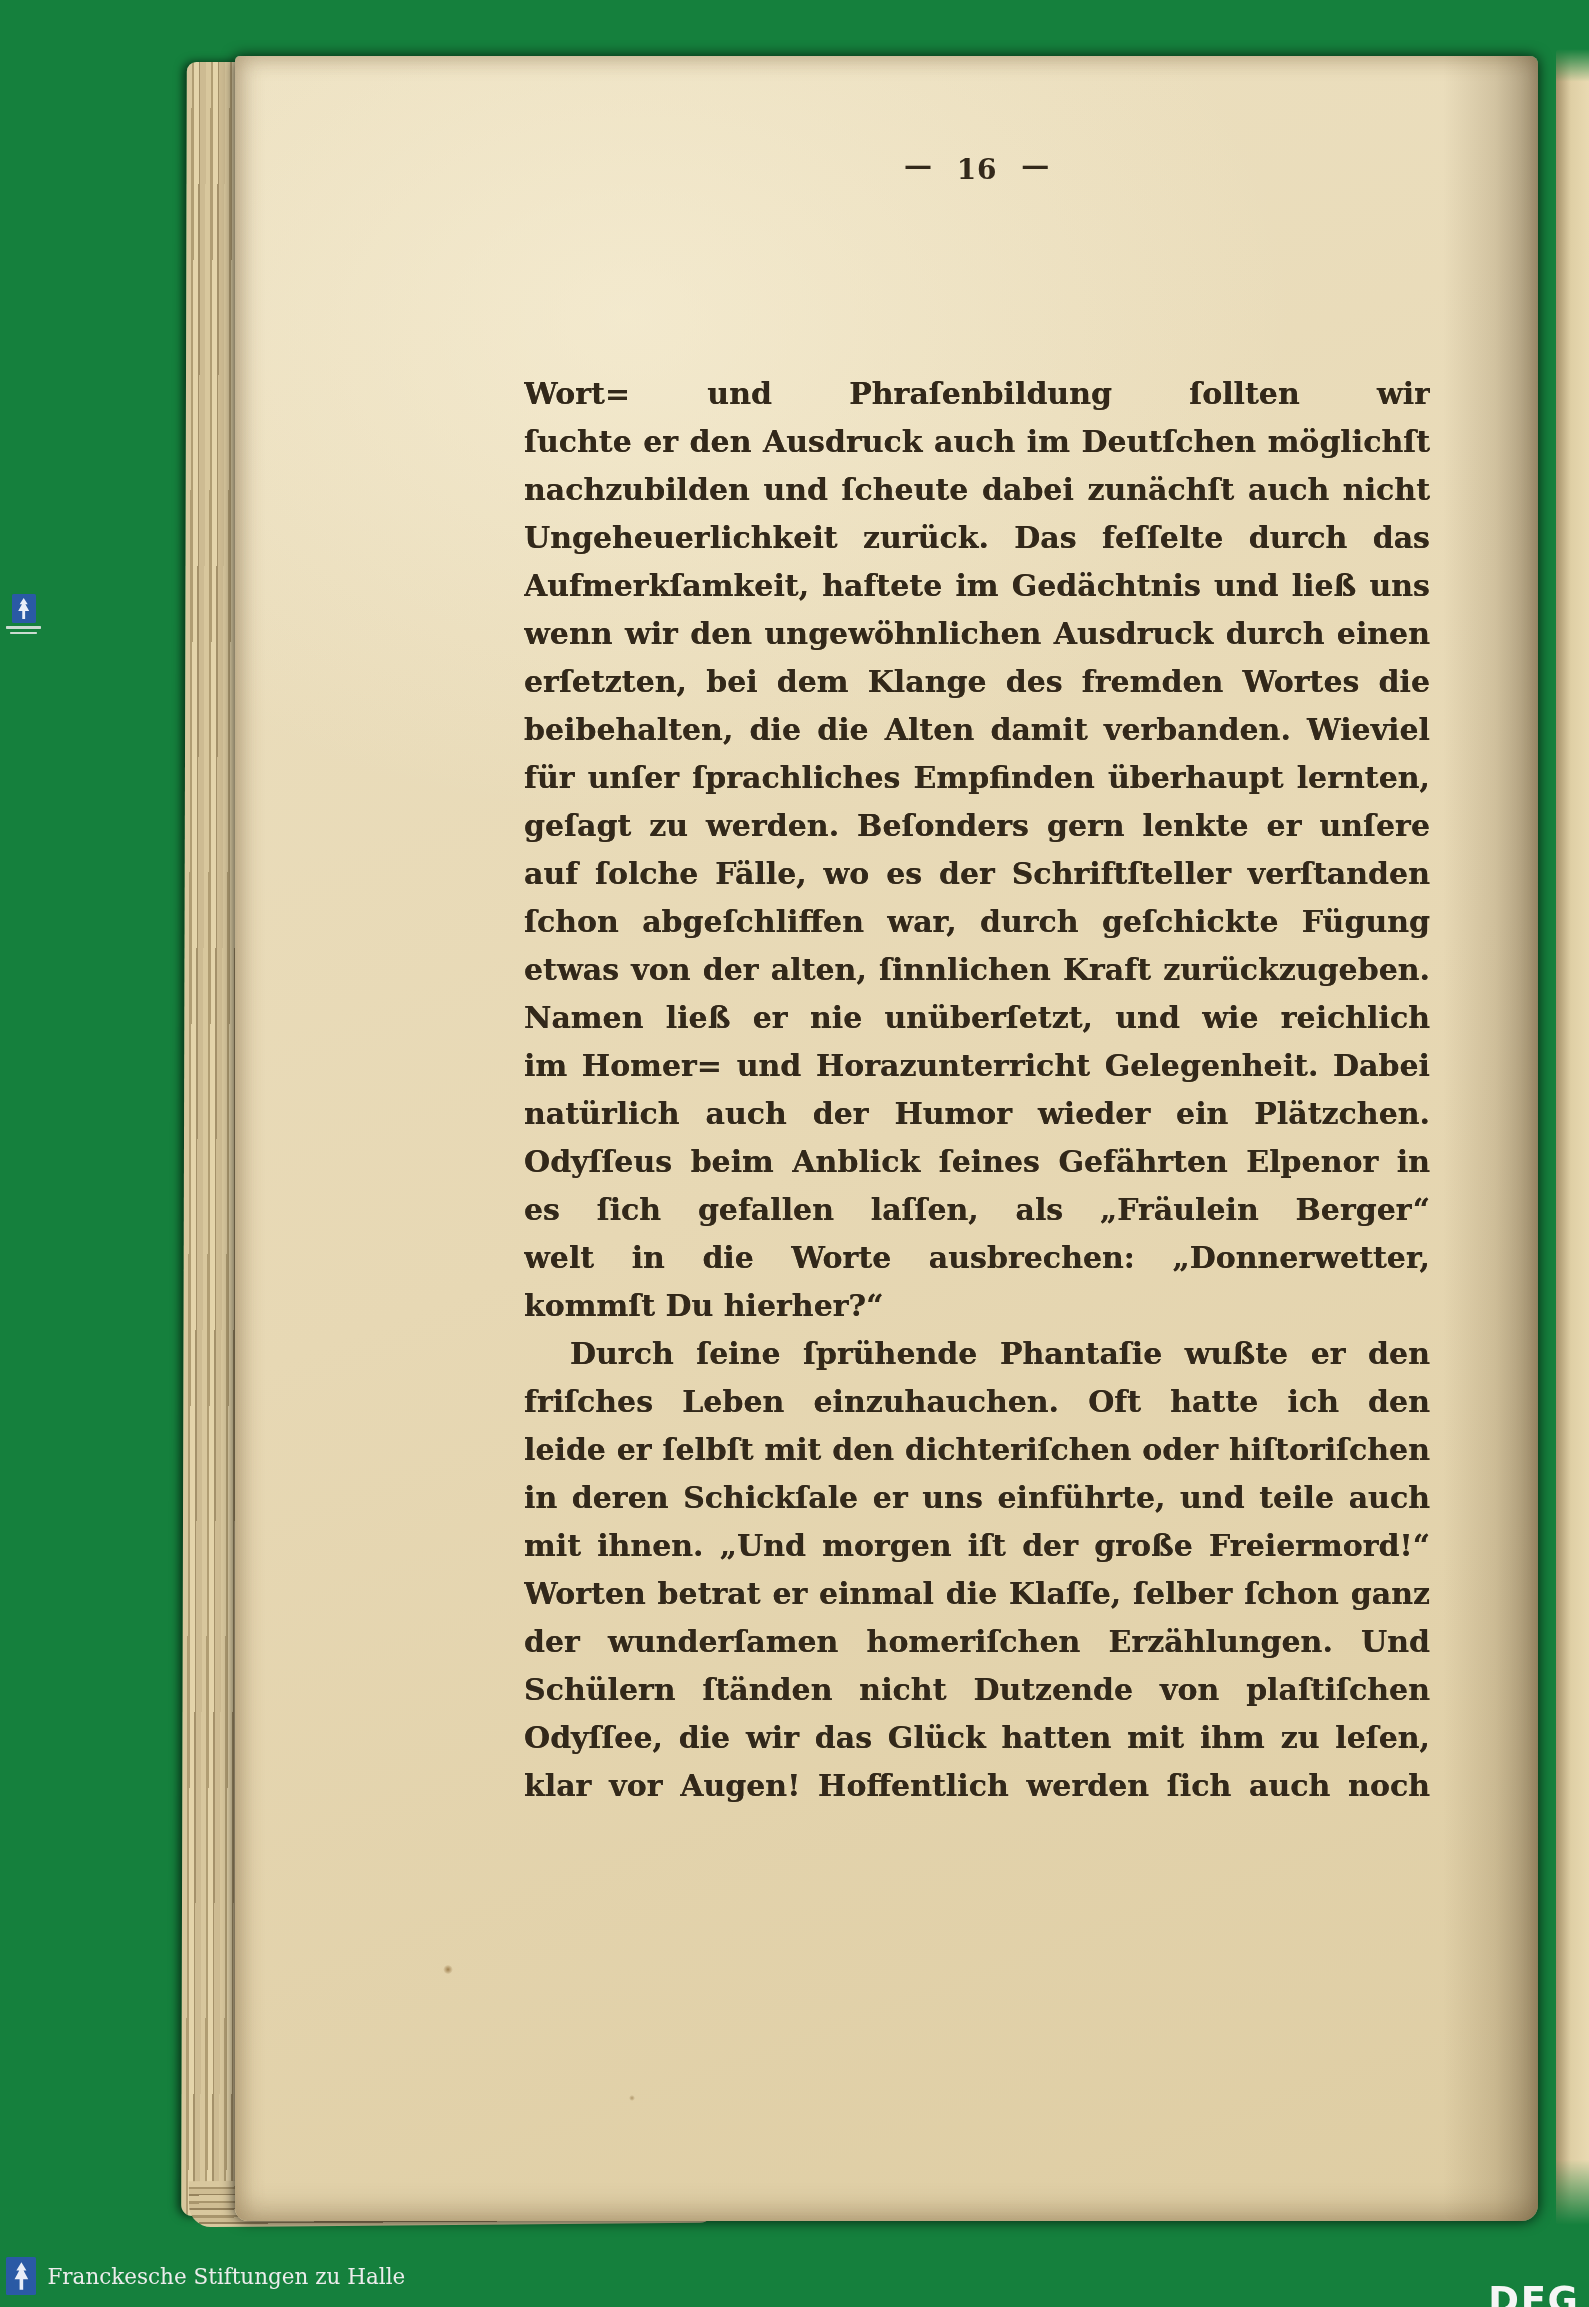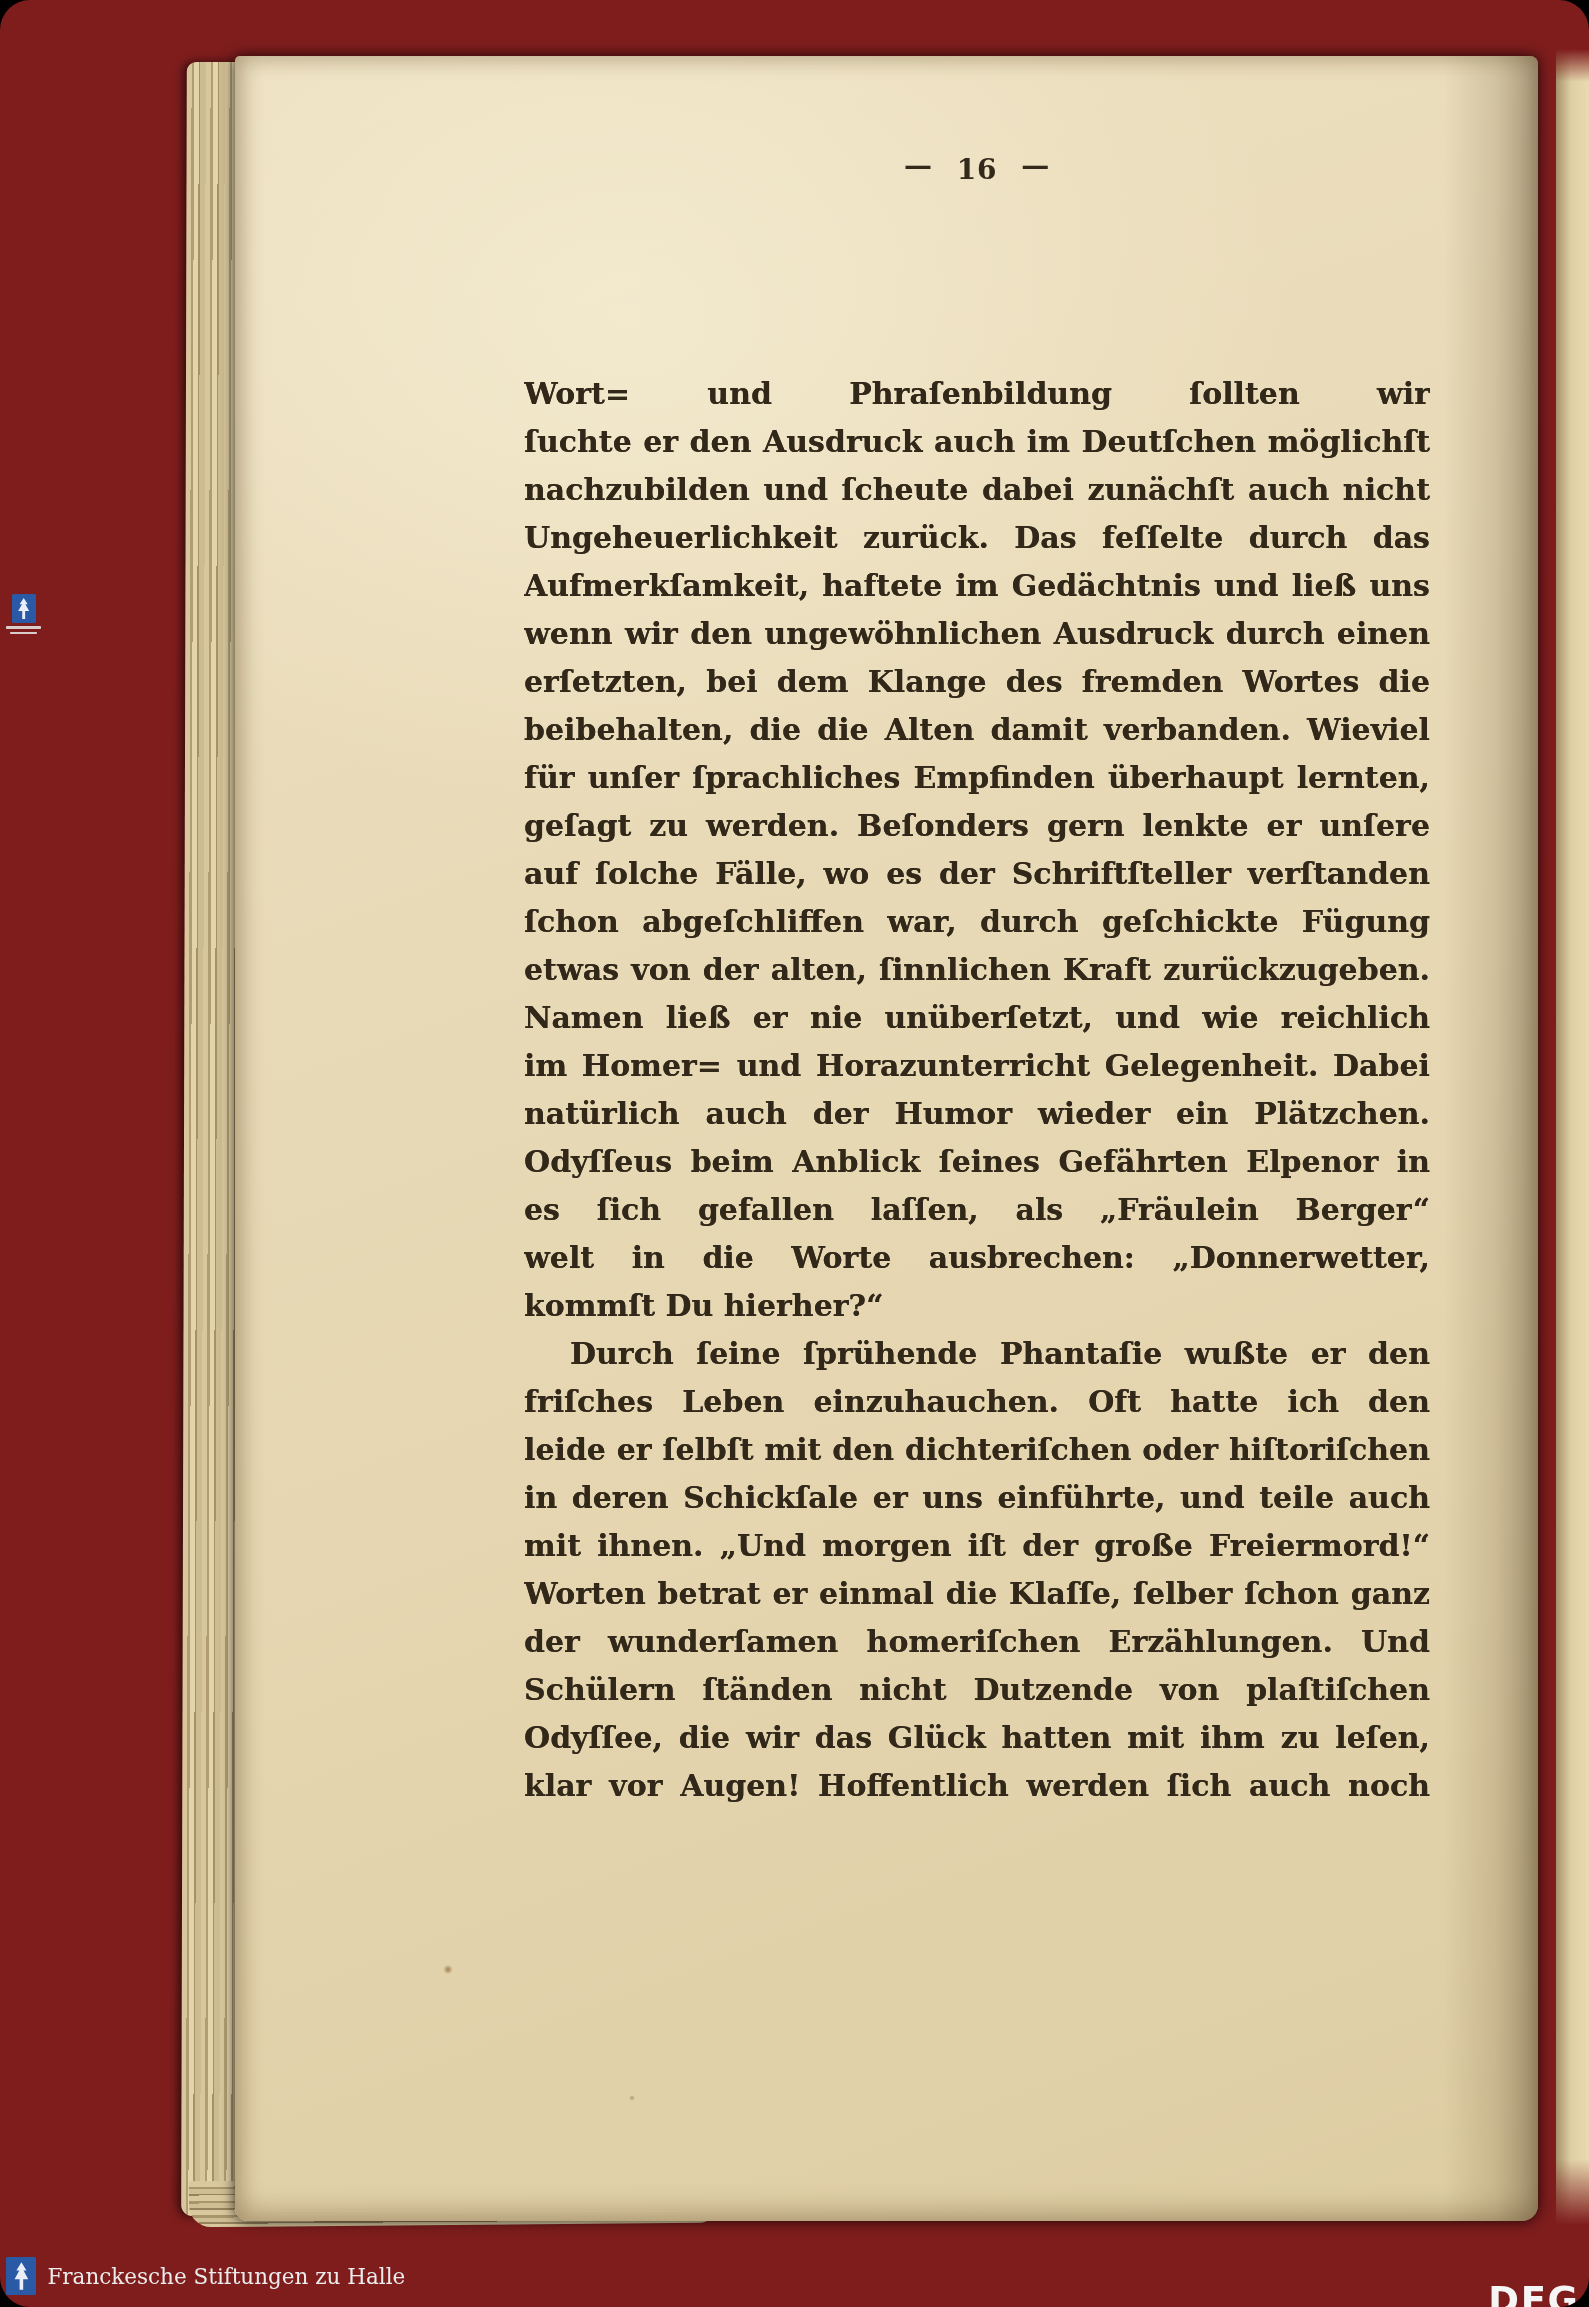--- a/index.html
+++ b/index.html
@@ -1,20 +1,19 @@
 <!DOCTYPE html>
 <html style="font-size:12.7px"><head>
 <meta charset="utf-8">
 <style>
   html, body { margin:0; padding:0; background:#000; }
   .canvas {
     position:relative; width:1589px; height:2307px;
-    background:#7f1d1d; overflow:hidden;
+    background:#15803d; overflow:hidden;
     font-family:"DejaVu Serif", serif;
-    border-radius:30px;
   }
 
   
   .stack-left {
     position:absolute; left:184px; top:62px; width:54px; height:2154px; z-index:1;
     background:repeating-linear-gradient(90deg,
       #d8c79d 0 4.8px, #b09d73 4.8px 7.2px, #e4d4aa 7.2px 12px,
       #a4916a 12px 13.5px, #cdbb92 13.5px 19px);
     border-radius:9.5px 0 0 11px;
     transform:rotate(0.15deg);

